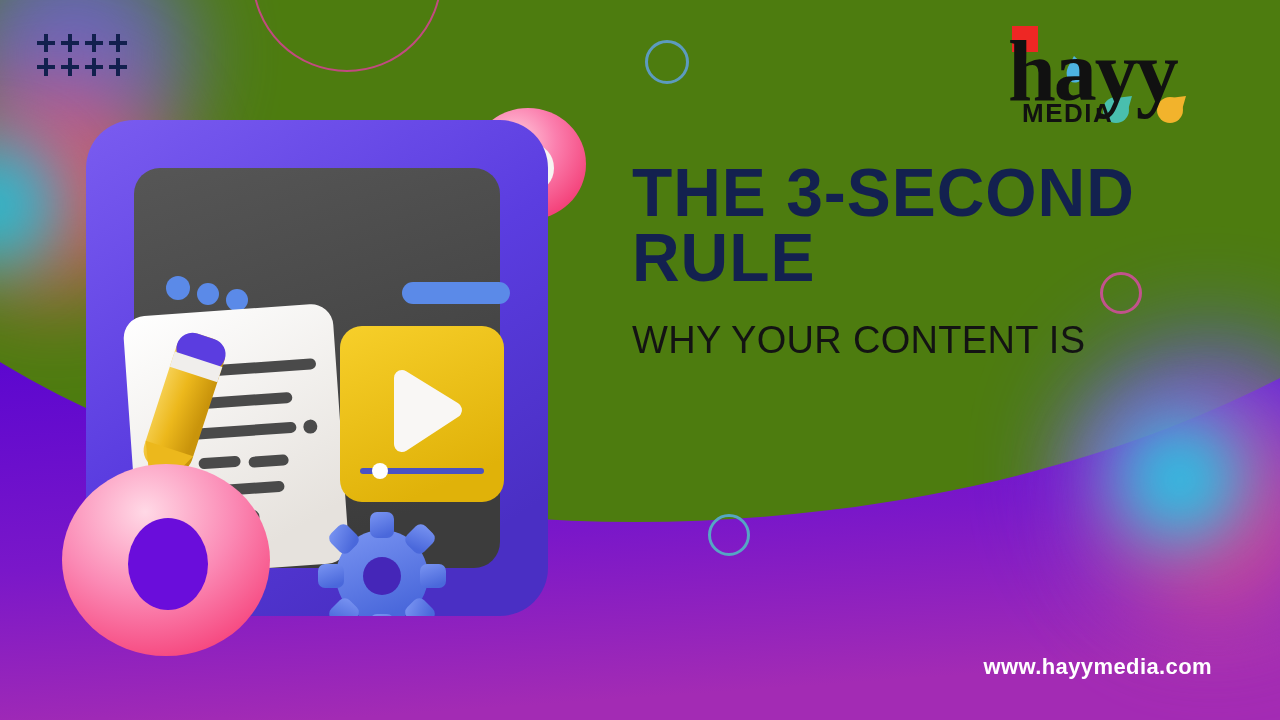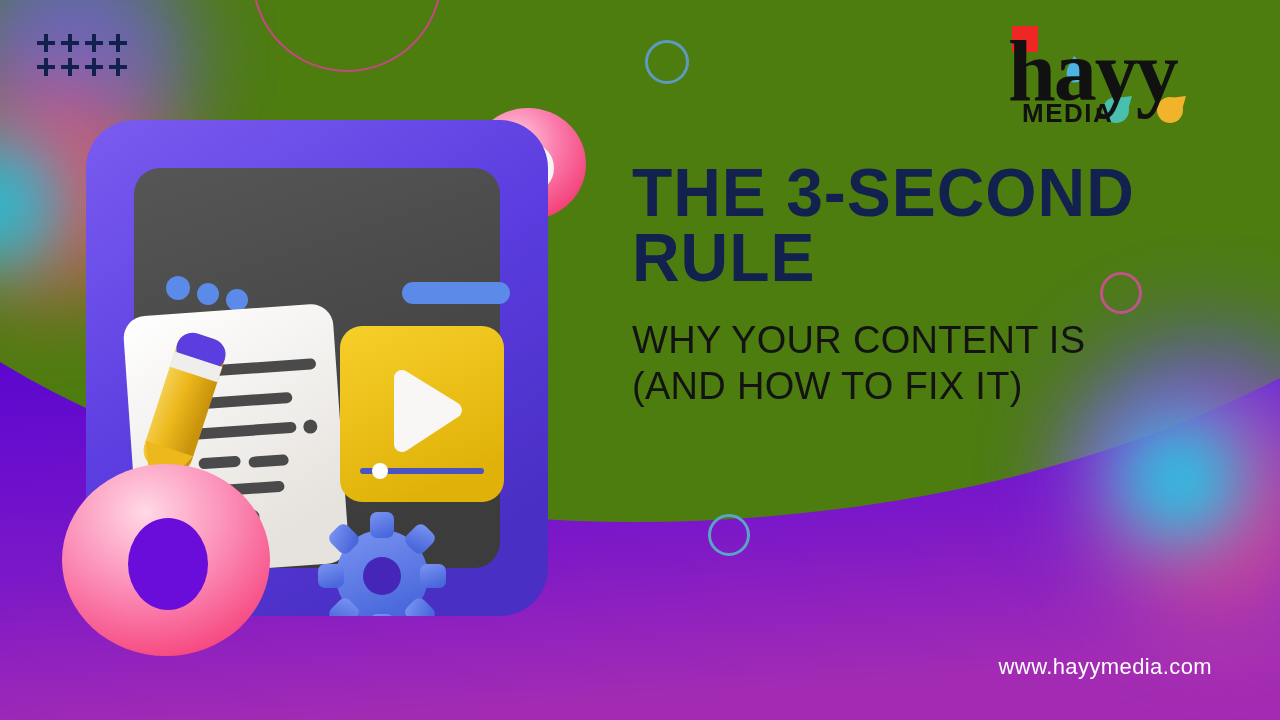--- a/index.html
+++ b/index.html
@@ -67,21 +67,21 @@
     margin:26px 0 16px 0;
     font-family:"Liberation Sans", sans-serif;
     font-weight:400;color:#131313;
     font-size:38px;line-height:1.22;letter-spacing:.3px;
     text-transform:uppercase;
   }
   .subhead span{display:block;}
 
   .url{
     position:absolute;right:68px;bottom:40px;
-    color:#ffffff;font-weight:normal;font-size:22px;letter-spacing:.4px;
+    color:#ffffff;font-weight:bold;font-size:22px;letter-spacing:.4px;
     font-family:"Liberation Sans", sans-serif;
   }
 </style>
 </head>
 <body>
 
 <div class="canvas">
 
   <div class="blob blob-violet-tl"></div>
   <div class="blob blob-pink-tl"></div>
@@ -254,19 +254,18 @@
     </svg>
   </div>
 
   <div class="copy">
     <h1 class="headline">
       <span>THE 3-SECOND</span>
       <span class="l2">RULE</span>
     </h1>
     <p class="subhead">
       <span>WHY YOUR CONTENT IS</span>
-      <span>(AND HOW TO FIX IT)</span>
     </p>
   </div>
 
   <div class="url">www.hayymedia.com</div>
 
 </div>
 
 </body></html>

